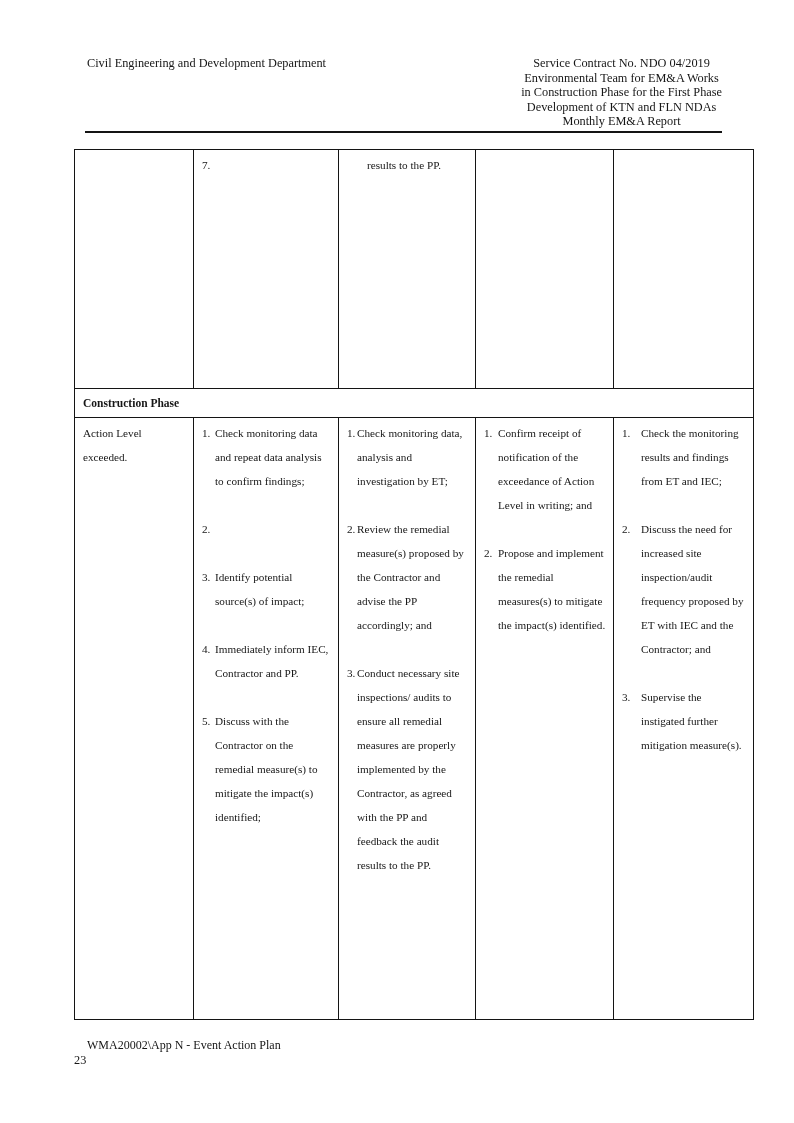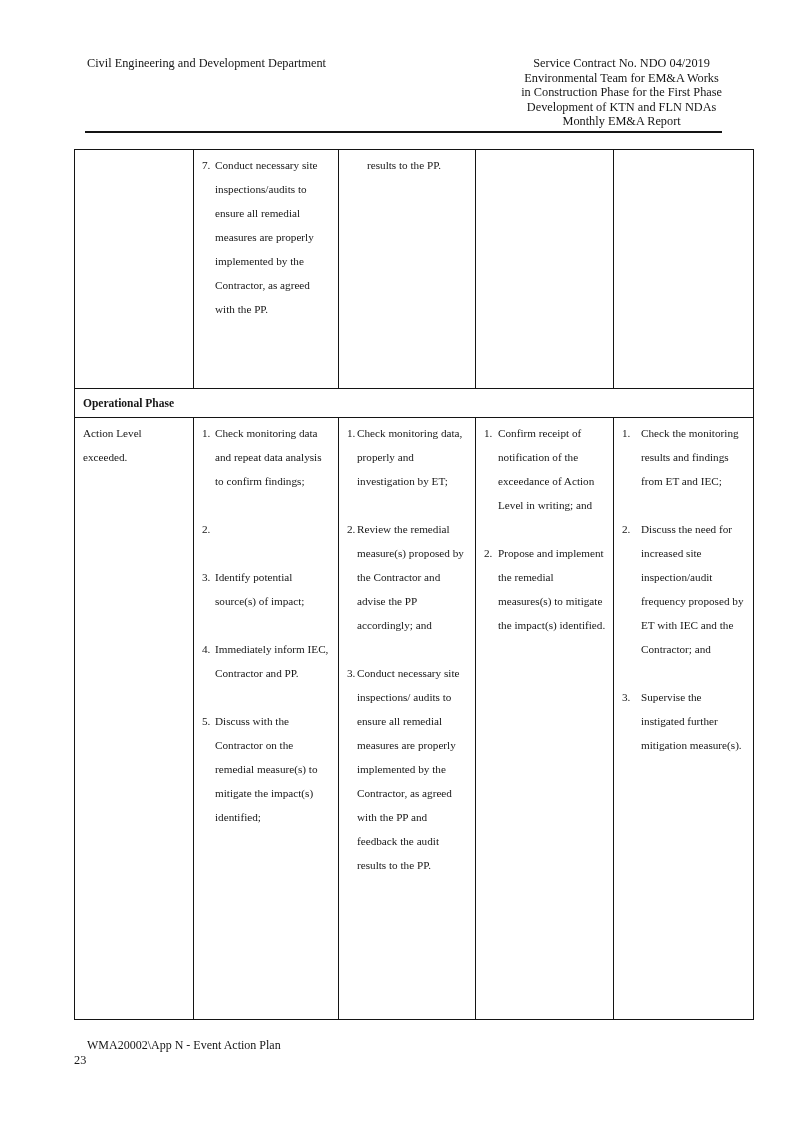--- a/index.html
+++ b/index.html
@@ -85,32 +85,31 @@
   </div>
   <div class="header-rule"></div>
 
   <div class="doc-table">
 
     <div class="trow row-cont">
       <div class="cell bordered c1"></div>
       <div class="cell bordered c2">
         <div class="li">
           <span class="num">7.</span>
-          <span class="txt">Conduct necessary site inspections/audits to ensure all remedial measures are properly implemented by the Contractor, as agreed with the PP.</span>
         </div>
       </div>
       <div class="cell bordered c3">
         <div class="cont-text">results to the PP.</div>
       </div>
       <div class="cell bordered c4"></div>
       <div class="cell c5"></div>
     </div>
 
     <div class="row-section">
-      <span>Operational Phase</span>
+      <span>Construction Phase</span>
     </div>
 
     <div class="trow row-action">
       <div class="cell bordered c1">
         <div>Action Level exceeded.</div>
       </div>
 
       <div class="cell bordered c2">
         <div class="li">
           <span class="num">1.</span>
@@ -129,21 +128,21 @@
         </div>
         <div class="li">
           <span class="num">5.</span>
           <span class="txt">Discuss with the Contractor on the remedial measure(s) to mitigate the impact(s) identified;</span>
         </div>
       </div>
 
       <div class="cell bordered c3">
         <div class="li">
           <span class="num">1.</span>
-          <span class="txt">Check monitoring data, properly and investigation by ET;</span>
+          <span class="txt">Check monitoring data, analysis and investigation by ET;</span>
         </div>
         <div class="li">
           <span class="num">2.</span>
           <span class="txt">Review the remedial measure(s) proposed by the Contractor and advise the PP accordingly; and</span>
         </div>
         <div class="li">
           <span class="num">3.</span>
           <span class="txt">Conduct necessary site inspections/ audits to ensure all remedial measures are properly implemented by the Contractor, as agreed with the PP and feedback the audit results to the PP.</span>
         </div>
       </div>

